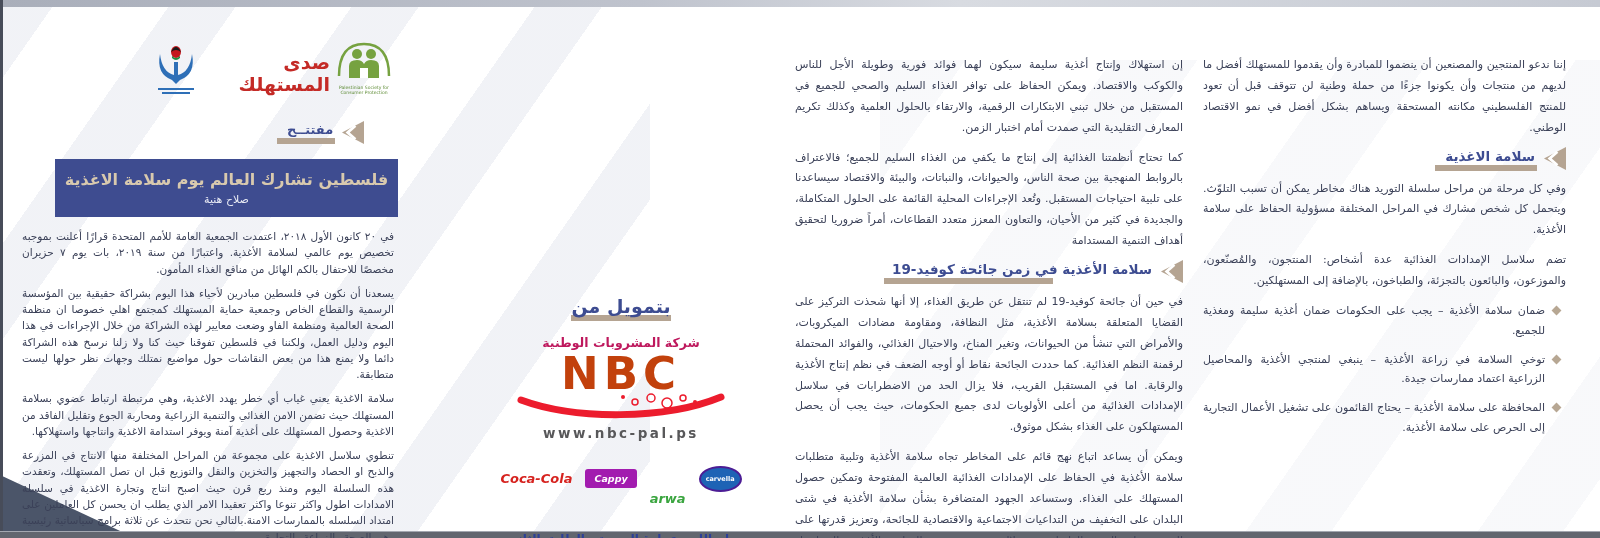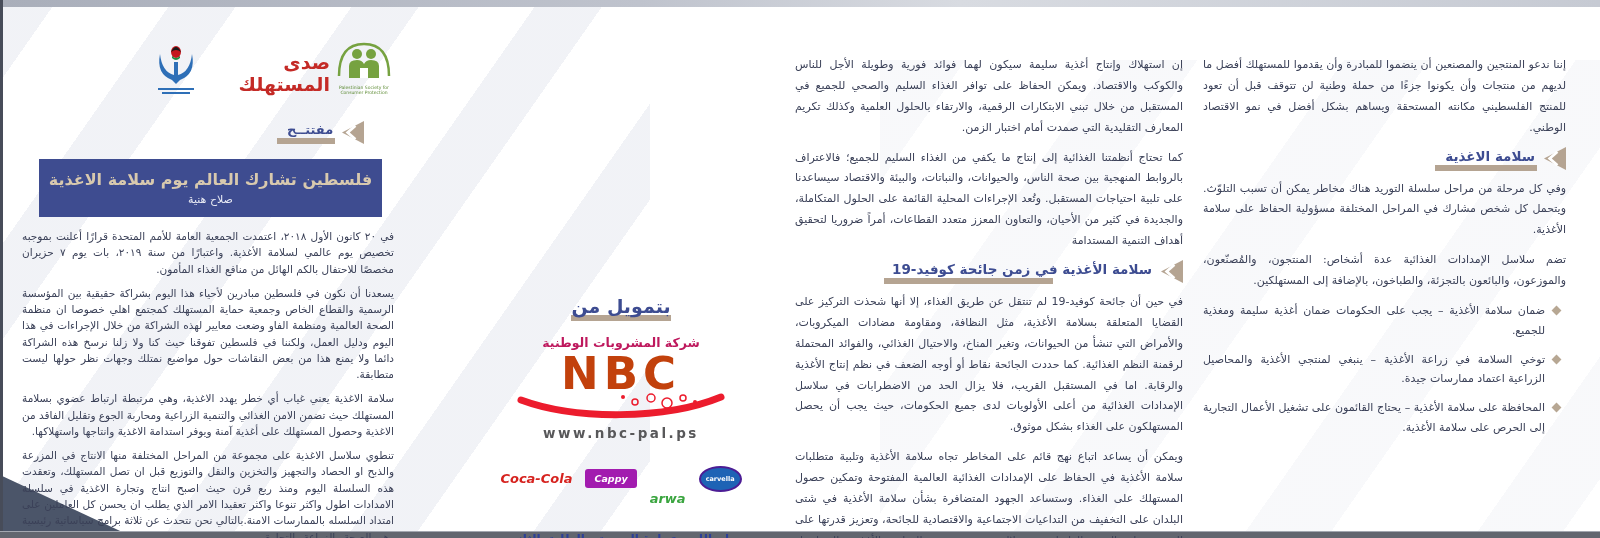--- a/index.html
+++ b/index.html
@@ -34,21 +34,21 @@
   
   .masthead-logo-coalition{position:absolute;left:150px;top:40px;width:52px;height:62px;}
   .echo-logo{position:absolute;left:210px;top:55px;width:120px;height:36px;display:flex;align-items:center;justify-content:center;
     color:#c42a26;font-weight:bold;font-size:19px;direction:rtl;}
   .society-logo{position:absolute;left:333px;top:38px;width:62px;height:62px;text-align:center;}
   .society-caption{font-size:4.5px;color:#5c8a33;line-height:1.1;margin-top:-2px;}
   .issue-line{position:absolute;left:58px;top:96px;width:340px;text-align:center;
     font-size:12.5px;font-weight:bold;color:#3c4a8e;}
   .opening-header{position:absolute;left:287px;top:122px;}
   .opening-header .sh-text{font-size:13px;}
-  .banner{position:absolute;left:39px;top:159px;width:343px;height:58px;background:#3e4c90;
+  .banner{position:absolute;left:55px;top:159px;width:343px;height:58px;background:#3e4c90;
     display:flex;flex-direction:column;justify-content:center;align-items:center;direction:rtl;}
   .banner-title{color:#d8c9ae;font-weight:bold;font-size:16px;line-height:1.2;}
   .banner-author{color:#e9ebf4;font-size:11px;margin-top:3px;}
   .left-body{position:absolute;left:22px;top:228px;width:372px;}
 
   
   .funding{position:absolute;left:480px;top:295px;width:282px;text-align:center;}
   .fund-label-wrap{display:inline-block;}
   .fund-label{font-size:19px;font-weight:bold;color:#3d4c91;direction:rtl;display:block;}
   .fund-bar{height:6px;background:#b5a492;margin-top:-2px;}

